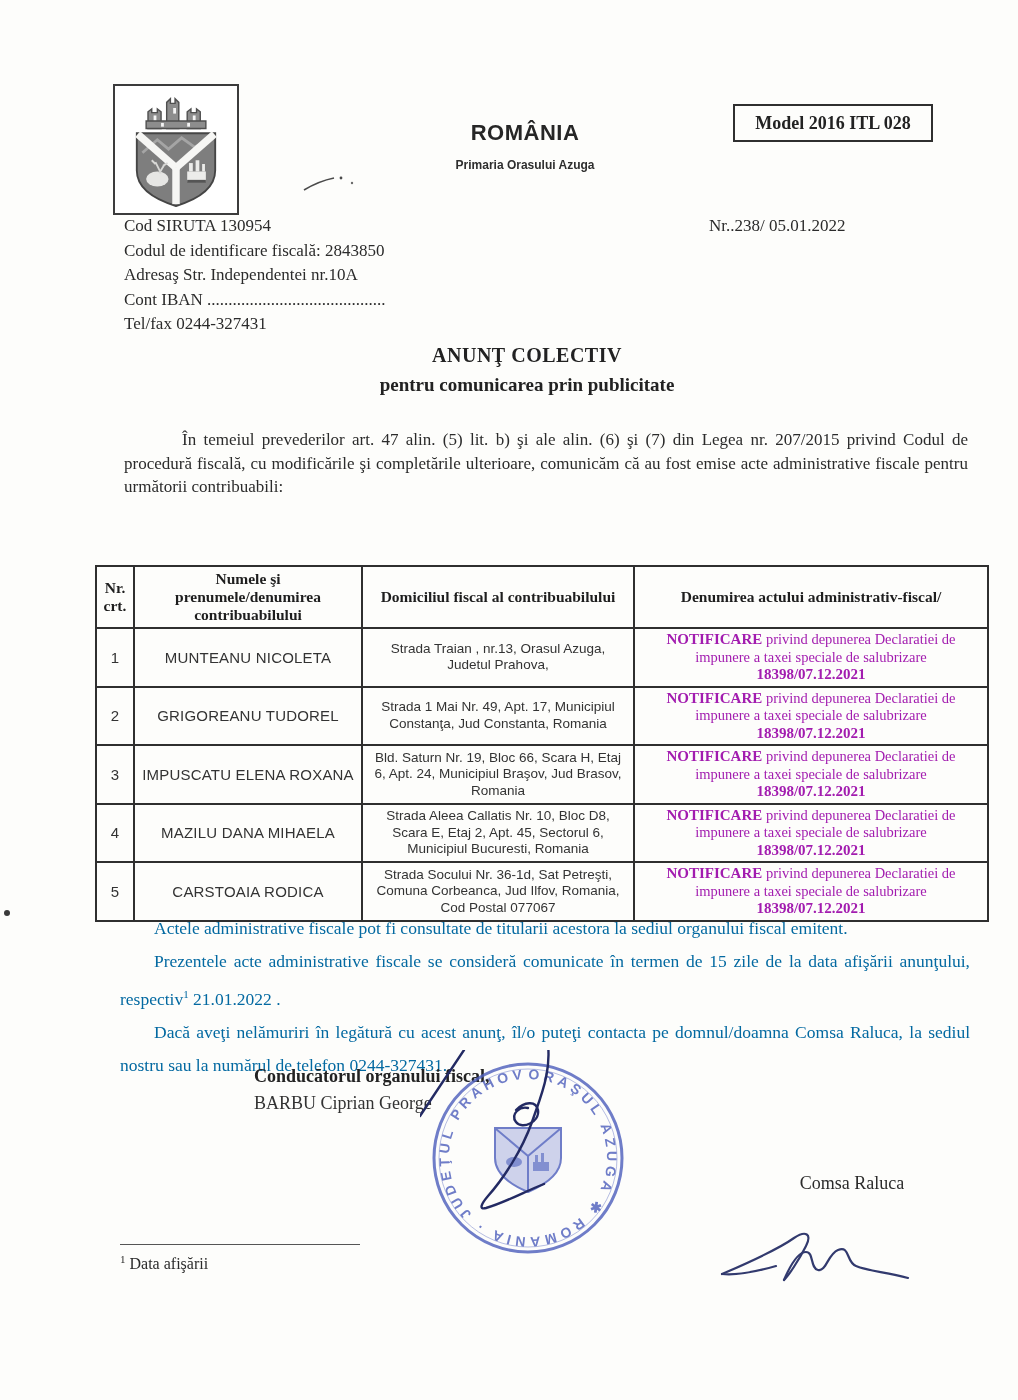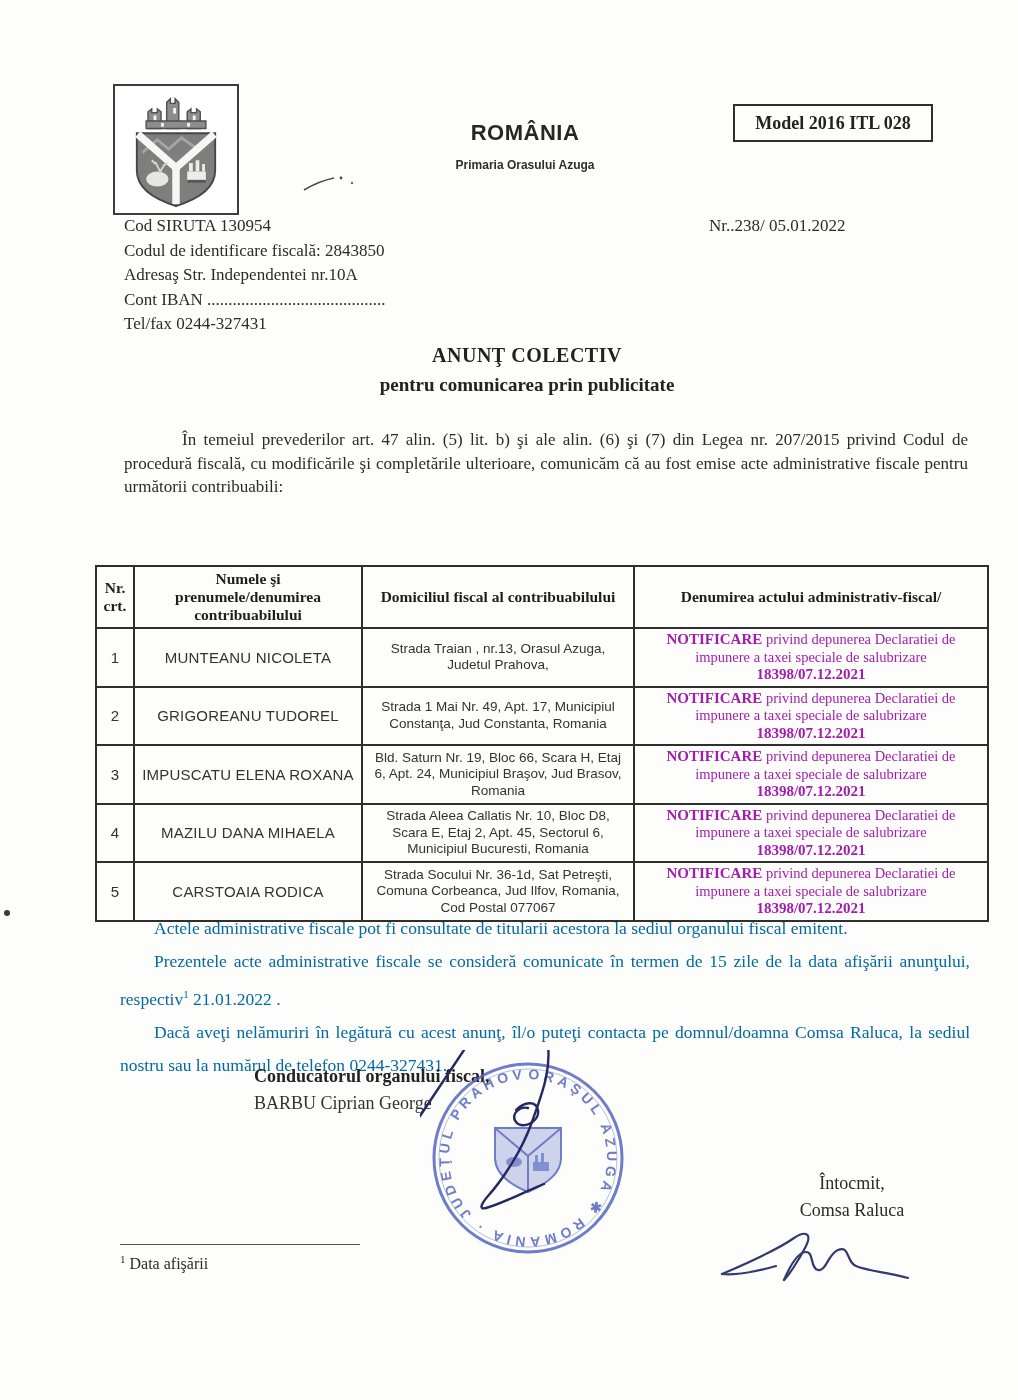--- a/index.html
+++ b/index.html
@@ -263,21 +263,20 @@
     </g>
 
     <g stroke="#232a63" stroke-width="2.4" fill="none" stroke-linecap="round">
       <path d="M-32 58 L12 -8" transform="translate(32,8)"></path>
       <path d="M127 -12 C 133 20, 120 48, 112 72 C 102 100, 84 128, 68 146 C 62 153, 58 160, 66 158 C 84 153, 108 140, 124 134"></path>
       <path d="M96 60 C 104 52, 116 50, 118 60 C 120 72, 102 80, 96 72 C 90 64, 100 56, 108 58"></path>
     </g>
   </svg>
 
   <div class="prepared">
-    <div>Întocmit,</div>
     <div>Comsa Raluca</div>
   </div>
 
   <svg class="sig2-svg" width="220" height="80" viewBox="0 0 220 80">
     <g stroke="#323a6e" stroke-width="2.2" fill="none" stroke-linecap="round">
       <path d="M12 56 C 40 44, 70 30, 84 20 C 96 12, 102 16, 96 28 C 88 44, 78 58, 74 62"></path>
       <path d="M12 56 C 30 58, 52 52, 66 48"></path>
       <path d="M74 62 C 80 48, 88 34, 96 34 C 104 34, 100 50, 108 52 C 116 54, 118 36, 128 32 C 140 27, 136 44, 146 48 C 158 53, 176 54, 198 60"></path>
     </g>
   </svg>

